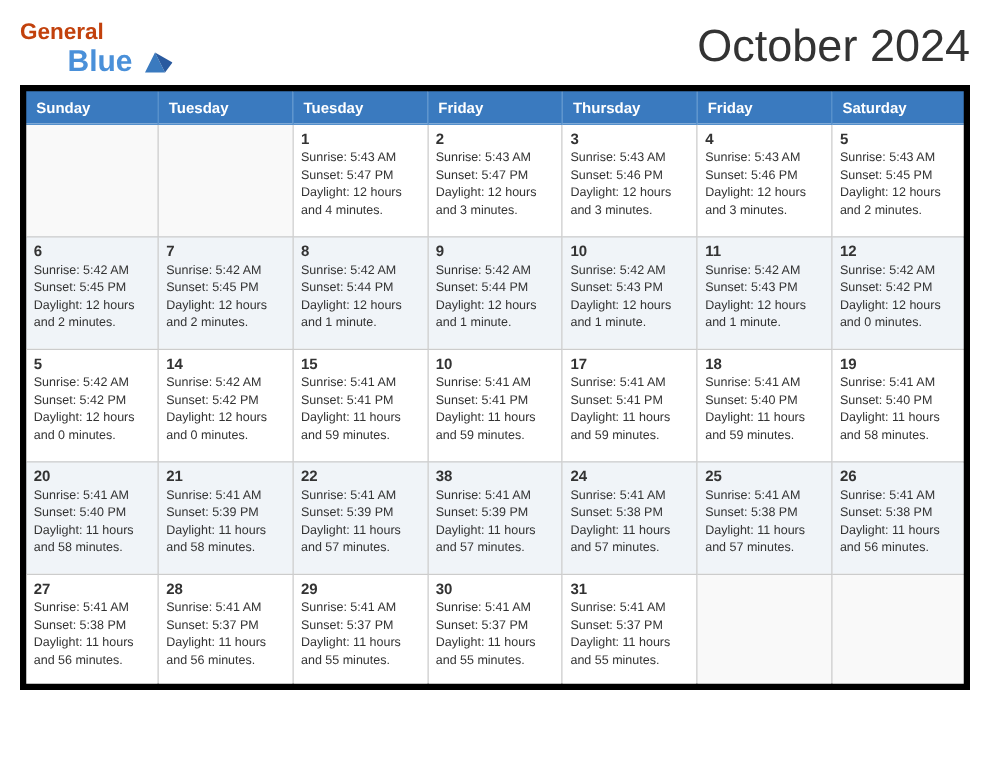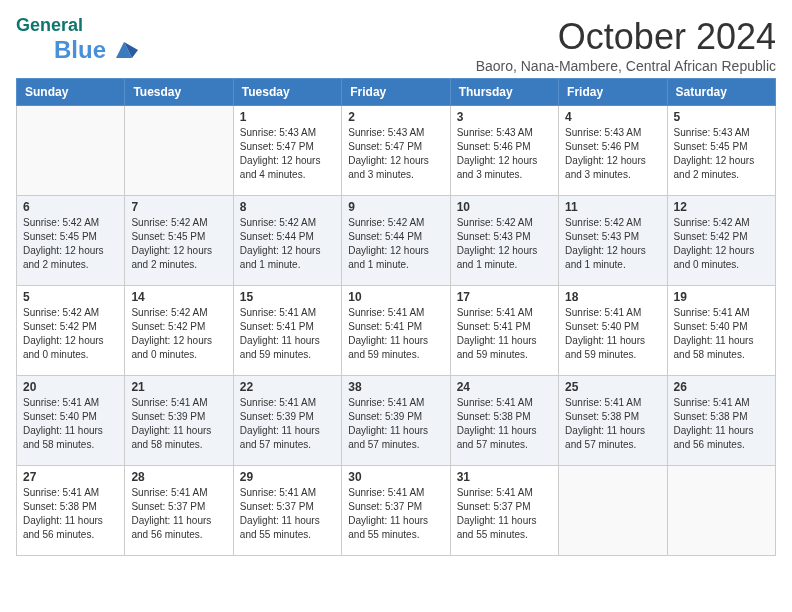--- a/index.html
+++ b/index.html
@@ -21,21 +21,21 @@
       align-items: center;
       gap: 0;
     }
     .logo-text {
       font-size: 18px;
       font-weight: bold;
       color: #333;
       line-height: 1.1;
     }
     .logo-text span {
-      color: #0f766e;
+      color: #c2410c;
     }
     .logo-icon {
       width: 28px;
       height: 28px;
       margin-left: 2px;
     }
     .title-block {
       text-align: right;
     }
     .month-title {
@@ -43,21 +43,21 @@
       color: #333;
       font-weight: normal;
     }
     .subtitle {
       font-size: 14px;
       color: #555;
     }
     .calendar {
       width: 100%;
       border-collapse: collapse;
-      border: 1px solid #000000;
+      border: 5px solid #000000;
       padding-left: 45px;
     }
     .calendar th {
       background-color: #3a7abf;
       color: white;
       font-size: 12px;
       font-weight: bold;
       padding: 6px 8px;
       text-align: left;
       border: 1px solid #5590cc;
@@ -105,21 +105,20 @@
         Blue
         <svg class="logo-icon" viewBox="0 0 28 28">
           <polygon points="6,22 14,6 22,22" fill="#3a7abf"></polygon>
           <polygon points="14,6 22,22 28,14" fill="#2a5a9f"></polygon>
         </svg>
       </div>
     </div>
   </div>
   <div class="title-block">
     <div class="month-title">October 2024</div>
-    <div class="subtitle">Baoro, Nana-Mambere, Central African Republic</div>
   </div>
 </div>
 
 <table class="calendar">
   <thead>
     <tr>
     <th>Sunday</th>
         <th>Tuesday</th>
         <th>Tuesday</th>
         <th>Friday</th>

